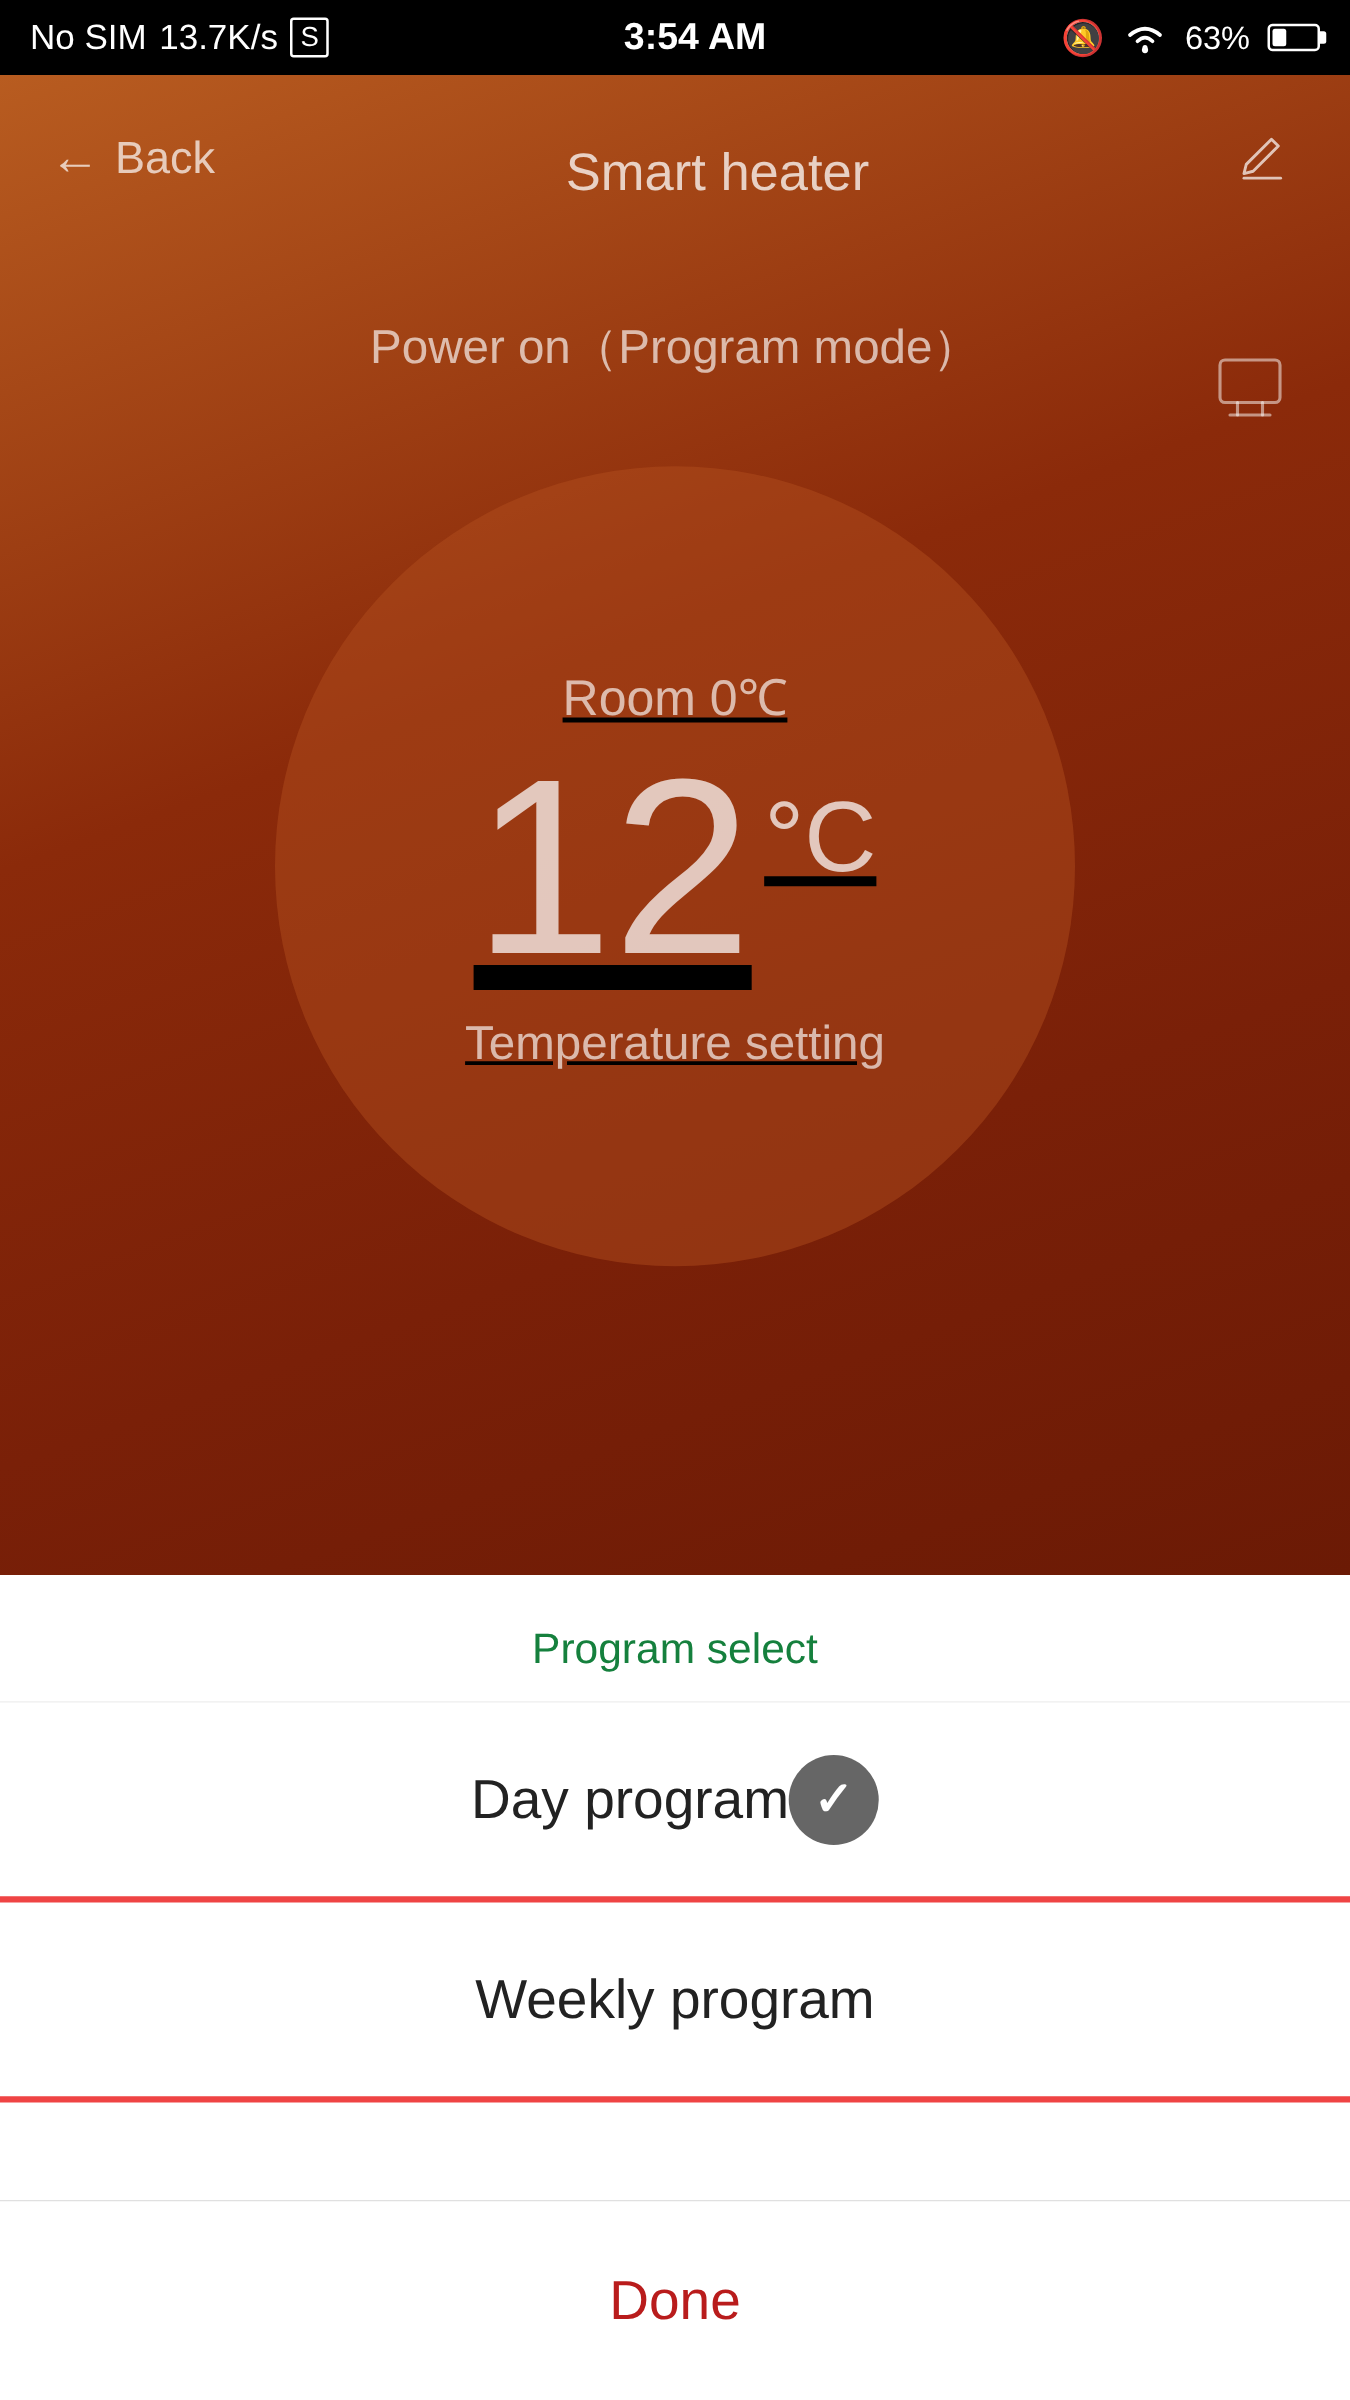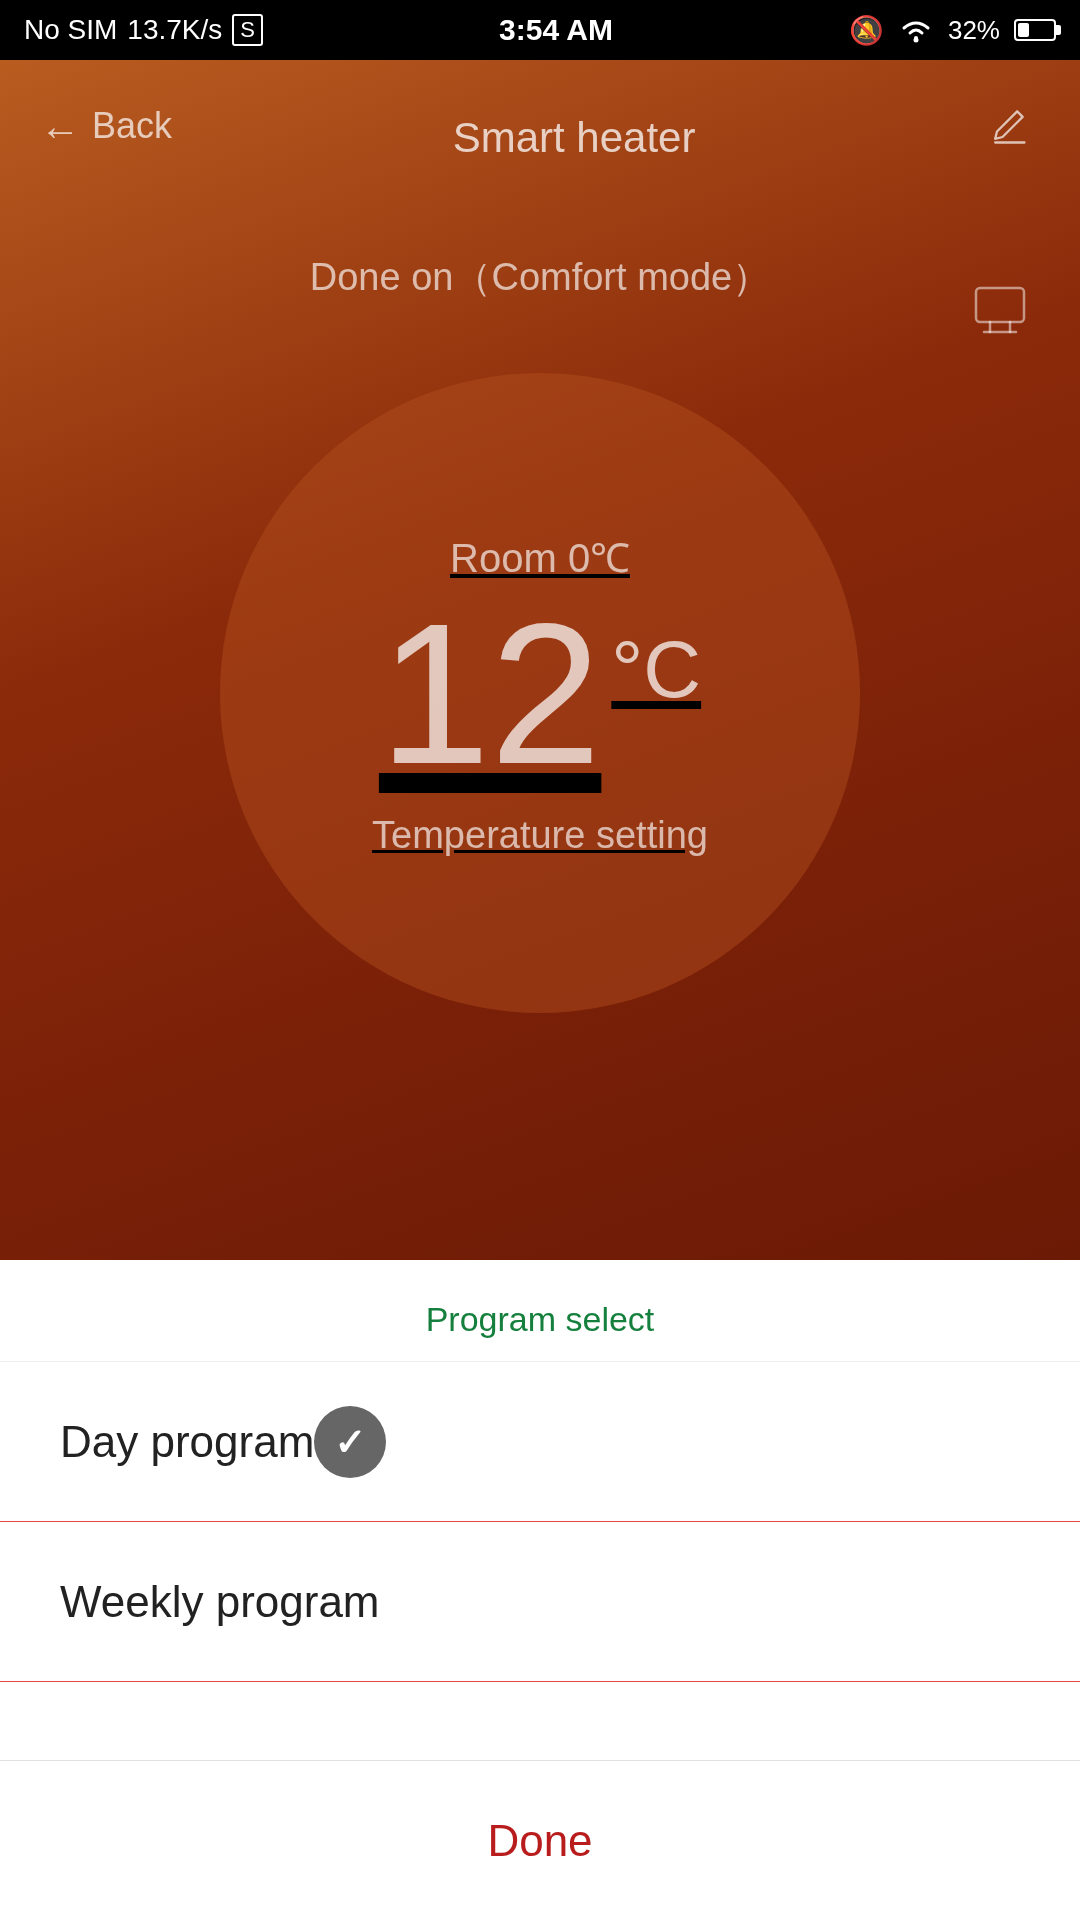--- a/index.html
+++ b/index.html
@@ -230,24 +230,24 @@
       text-align: center;
       color: #15803d;
       font-size: 34px;
       border-bottom: 1px solid #eee;
     }
 
     .program-option {
       width: 100%;
       display: flex;
       align-items: center;
-      justify-content: flex-start;
-      padding: 0 60px;
+      justify-content: center;
+      padding: 0 32px;
       height: 160px;
-      border-bottom: 1px solid #ef4444;
+      border-bottom: 5px solid #ef4444;
       cursor: pointer;
     }
 
     .program-option-label {
       font-size: 44px;
       color: #222;
       font-weight: 400;
     }
 
     .check-circle {
@@ -296,21 +296,21 @@
   <div class="status-right">
 
     <span style="font-size:28px;">🔕</span>
 
     <svg width="36" height="28" viewBox="0 0 36 28" fill="white">
       <path d="M18 22 Q18 22 18 22" stroke="white" stroke-width="4" stroke-linecap="round"></path>
       <path d="M12 17 Q18 11 24 17" stroke="white" stroke-width="3" fill="none" stroke-linecap="round"></path>
       <path d="M6 12 Q18 2 30 12" stroke="white" stroke-width="3" fill="none" stroke-linecap="round"></path>
       <circle cx="18" cy="24" r="2.5" fill="white"></circle>
     </svg>
-    <span>32%</span>
+    <span>63%</span>
     <div class="battery-icon">
       <div class="battery-body">
         <div class="battery-fill"></div>
       </div>
     </div>
   </div>
 </div>
 
 <div class="main-area">
 
@@ -330,21 +330,21 @@
 
   <div class="monitor-icon-area">
     <svg class="monitor-svg" viewBox="0 0 60 60" fill="none" xmlns="http://www.w3.org/2000/svg">
       <rect x="6" y="8" width="48" height="34" rx="4" stroke="rgba(255,255,255,0.5)" stroke-width="2.5" fill="none"></rect>
       <line x1="20" y1="42" x2="20" y2="52" stroke="rgba(255,255,255,0.5)" stroke-width="2.5" stroke-linecap="round"></line>
       <line x1="40" y1="42" x2="40" y2="52" stroke="rgba(255,255,255,0.5)" stroke-width="2.5" stroke-linecap="round"></line>
       <line x1="14" y1="52" x2="46" y2="52" stroke="rgba(255,255,255,0.5)" stroke-width="2.5" stroke-linecap="round"></line>
     </svg>
   </div>
 
-  <div class="power-status">Done on（Comfort mode）</div>
+  <div class="power-status">Power on（Program mode）</div>
 
   <div class="dial-container">
     <div class="dial-bg"></div>
     <div class="dial-inner">
       <span class="room-temp-label">Room 0℃</span>
       <div class="temperature-display">
         <span class="temp-number">12</span>
         <span class="temp-unit">°C</span>
       </div>
       <span class="temp-setting-label">Temperature setting</span>

